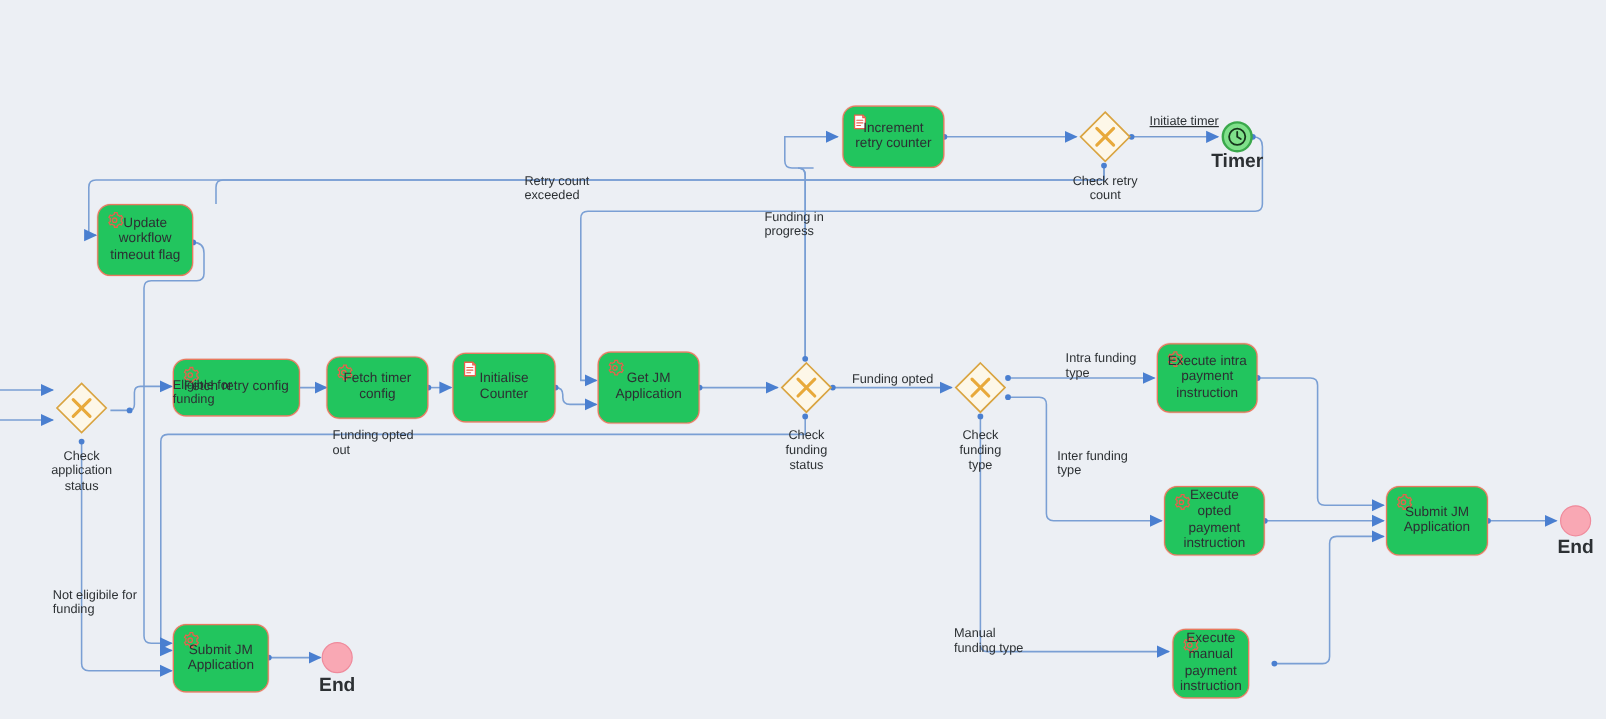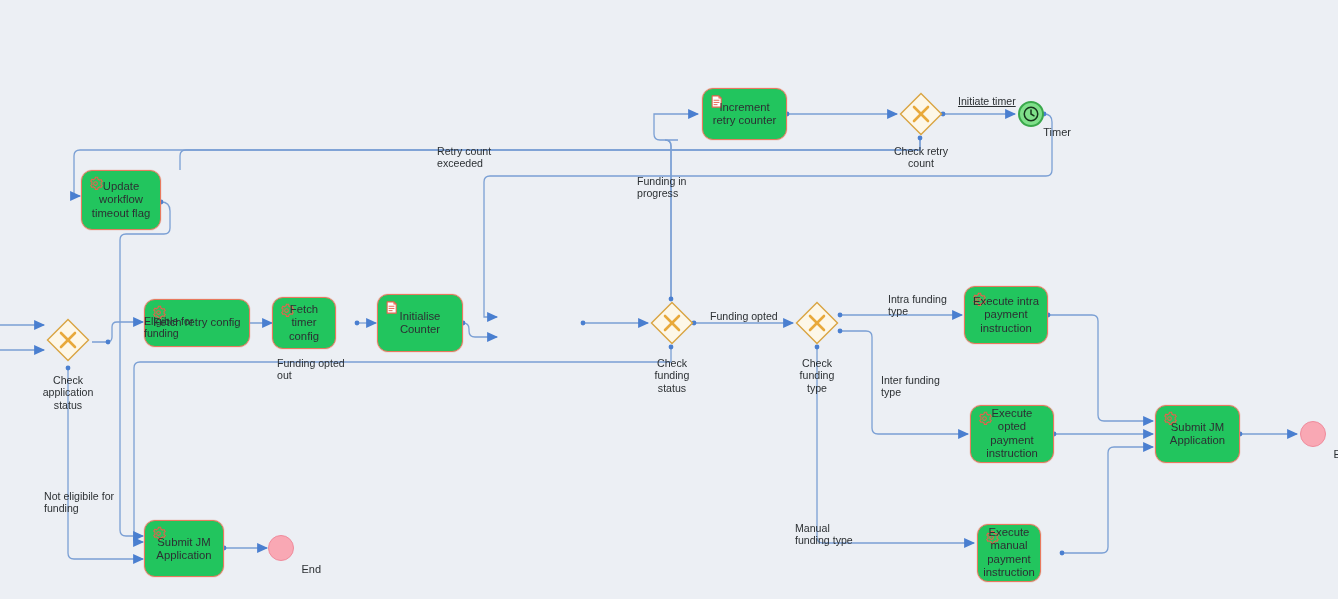--- a/index.html
+++ b/index.html
@@ -61,24 +61,25 @@
     position:relative;
   }
   .ev-end{
     width:26px;height:26px;
     background:#f9a8b4;
     border:1.6px solid #ef8b9c;
     box-sizing:border-box;
   }
   .evlabel{
     position:absolute;
-    text-align:right;
-    font-size:11px;
+    text-align:center;
+    font-size:16px;
     color:#2c3033;
     width:80px;
+    font-weight:bold;
   }
 
   
   .edgelabel{
     position:absolute;
     font-size:10.6px;
     line-height:12.4px;
     color:#2c3033;
     white-space:pre-line;
   }
@@ -232,41 +233,48 @@
   </div>
 
   <div class="node task" style="left:144px;top:299px;width:106px;height:48px;">
     <svg class="tico" viewBox="0 0 24 24">
       <path d="M12 8.2a3.8 3.8 0 100 7.6 3.8 3.8 0 000-7.6zm0 5.9a2.1 2.1 0 110-4.2 2.1 2.1 0 010 4.2z" fill="#e8604c"></path>
       <path d="M21 12a8.6 8.6 0 00-.2-1.7l2-1.4-1.8-3.1-2.3.9a8.7 8.7 0 00-2.9-1.7L15.4 2h-3.6l-.4 2.4a8.7 8.7 0 00-2.9 1.7l-2.3-.9L4.4 8.3l2 1.4A8.6 8.6 0 006.2 12c0 .6.1 1.2.2 1.7l-2 1.4 1.8 3.1 2.3-.9c.9.8 1.9 1.4 2.9 1.7l.4 2.4h3.6l.4-2.4c1-.3 2-.9 2.9-1.7l2.3.9 1.8-3.1-2-1.4c.1-.5.2-1.1.2-1.7z" fill="none" stroke="#e8604c" stroke-width="1.7"></path>
     </svg>
     <div class="label">Fetch retry config</div>
   </div>
 
-  <div class="node task" style="left:272px;top:297px;width:64px;height:52px;">
+  <div class="node task" style="left:272px;top:297px;width:85px;height:52px;">
     <svg class="tico" viewBox="0 0 24 24">
       <path d="M12 8.2a3.8 3.8 0 100 7.6 3.8 3.8 0 000-7.6zm0 5.9a2.1 2.1 0 110-4.2 2.1 2.1 0 010 4.2z" fill="#e8604c"></path>
       <path d="M21 12a8.6 8.6 0 00-.2-1.7l2-1.4-1.8-3.1-2.3.9a8.7 8.7 0 00-2.9-1.7L15.4 2h-3.6l-.4 2.4a8.7 8.7 0 00-2.9 1.7l-2.3-.9L4.4 8.3l2 1.4A8.6 8.6 0 006.2 12c0 .6.1 1.2.2 1.7l-2 1.4 1.8 3.1 2.3-.9c.9.8 1.9 1.4 2.9 1.7l.4 2.4h3.6l.4-2.4c1-.3 2-.9 2.9-1.7l2.3.9 1.8-3.1-2-1.4c.1-.5.2-1.1.2-1.7z" fill="none" stroke="#e8604c" stroke-width="1.7"></path>
     </svg>
     <div class="label">Fetch timer config</div>
   </div>
 
   <div class="node task" style="left:377px;top:294px;width:86px;height:58px;">
     <svg class="tico" viewBox="0 0 24 24">
       <path d="M5 3h11l3.5 3.5V21H5z" fill="#fff" stroke="#e8604c" stroke-width="1.7" stroke-linejoin="round"></path>
       <path d="M16 3v3.5h3.5" fill="none" stroke="#e8604c" stroke-width="1.7" stroke-linejoin="round"></path>
       <g stroke="#e8604c" stroke-width="1.5" stroke-linecap="round">
         <line x1="8" y1="10" x2="16" y2="10"></line>
           <line x1="8" y1="13.5" x2="16" y2="13.5"></line>
           <line x1="8" y1="17" x2="13" y2="17"></line>
       </g>
     </svg>
     <div class="label">Initialise Counter</div>
   </div>
 
+  <div class="node task" style="left:498px;top:293px;width:85px;height:60px;">
+    <svg class="tico" viewBox="0 0 24 24">
+      <path d="M12 8.2a3.8 3.8 0 100 7.6 3.8 3.8 0 000-7.6zm0 5.9a2.1 2.1 0 110-4.2 2.1 2.1 0 010 4.2z" fill="#e8604c"></path>
+      <path d="M21 12a8.6 8.6 0 00-.2-1.7l2-1.4-1.8-3.1-2.3.9a8.7 8.7 0 00-2.9-1.7L15.4 2h-3.6l-.4 2.4a8.7 8.7 0 00-2.9 1.7l-2.3-.9L4.4 8.3l2 1.4A8.6 8.6 0 006.2 12c0 .6.1 1.2.2 1.7l-2 1.4 1.8 3.1 2.3-.9c.9.8 1.9 1.4 2.9 1.7l.4 2.4h3.6l.4-2.4c1-.3 2-.9 2.9-1.7l2.3.9 1.8-3.1-2-1.4c.1-.5.2-1.1.2-1.7z" fill="none" stroke="#e8604c" stroke-width="1.7"></path>
+    </svg>
+    <div class="label">Get JM Application</div>
+  </div>
 
   <div class="node task" style="left:702px;top:88px;width:85px;height:52px;">
     <svg class="tico" viewBox="0 0 24 24">
       <path d="M5 3h11l3.5 3.5V21H5z" fill="#fff" stroke="#e8604c" stroke-width="1.7" stroke-linejoin="round"></path>
       <path d="M16 3v3.5h3.5" fill="none" stroke="#e8604c" stroke-width="1.7" stroke-linejoin="round"></path>
       <g stroke="#e8604c" stroke-width="1.5" stroke-linecap="round">
         <line x1="8" y1="10" x2="16" y2="10"></line>
           <line x1="8" y1="13.5" x2="16" y2="13.5"></line>
           <line x1="8" y1="17" x2="13" y2="17"></line>
       </g>

